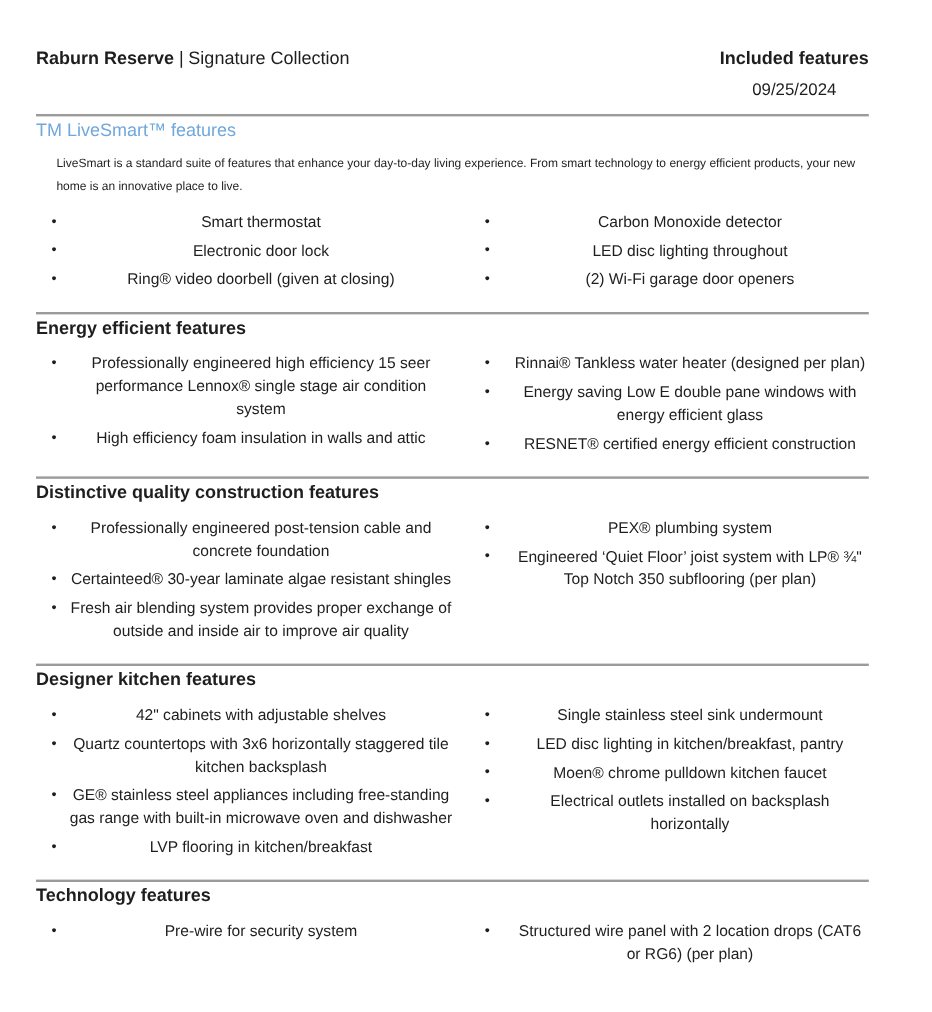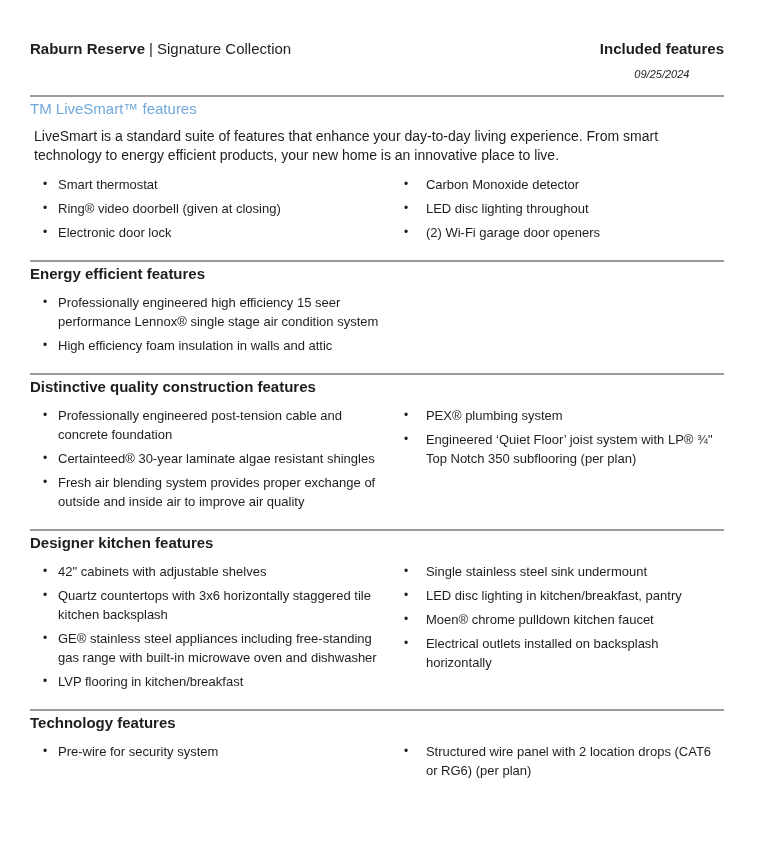--- a/index.html
+++ b/index.html
@@ -16,46 +16,46 @@
   .doc-header {
     display: flex;
     justify-content: space-between;
     align-items: flex-start;
   }
   .brand { font-size: 15px; line-height: 18px; white-space: nowrap; }
   .brand .community { font-weight: bold; }
   .brand .sep { font-weight: normal; padding: 0 4px; }
   .header-right { text-align: center; }
   .included-title { font-size: 15px; font-weight: bold; line-height: 18px; }
-  .doc-date { font-size: 11px; font-style: italic; margin-top: 8px; line-height: 16px; }
+  .doc-date { font-size: 14px; margin-top: 8px; line-height: 16px; }
   .divider {
     border: none;
     border-top: 2px solid #9b9b9b;
     margin: 13px 0 0 0;
     height: 0;
   }
   .section-title {
     font-size: 15px;
     font-weight: bold;
     margin: 3px 0 0 0;
     line-height: 18px;
     color: #1e1e1e;
   }
   .section-title.accent { font-weight: normal; }
   .intro {
-    font-size: 14px;
+    font-size: 10px;
     line-height: 19px;
-    margin: 9px 0 0 4px;
+    margin: 9px 0 0 17px;
     max-width: 722px;
   }
   .cols { display: flex; margin-top: 10px; }
   .col { list-style: none; margin: 0; padding: 0; font-size: 13px; line-height: 19px; }
   .col-left  { width: 363px; }
   .col-right { width: 359px; }
-  .col li { position: relative; margin: 0 0 5px 0; }
+  .col li { position: relative; margin: 0 0 5px 0; text-align: center; }
   .col-left  li { padding: 0 2px 0 28px; }
   .col-right li { padding: 0 0 0 47px; }
   .col li::before {
     content: "\2022";
     position: absolute;
     top: 0;
     font-size: 12px;
   }
   .col-left  li::before { left: 13px; }
   .col-right li::before { left: 25px; }
@@ -76,39 +76,44 @@
   </div>
 
   <hr class="divider">
 
   <section>
     <h2 class="section-title accent" style="color:#6fa8dc;">TM LiveSmart™ features</h2>
     <p class="intro">LiveSmart is a standard suite of features that enhance your day-to-day living experience. From smart technology to energy efficient products, your new home is an innovative place to live.</p>
     <div class="cols">
       <ul class="col col-left">
         <li>Smart thermostat</li>
+        <li>Electronic door lock</li>
         <li>Ring® video doorbell (given at closing)</li>
-        <li>Electronic door lock</li>
       </ul>
       <ul class="col col-right">
         <li>Carbon Monoxide detector</li>
         <li>LED disc lighting throughout</li>
         <li>(2) Wi-Fi garage door openers</li>
       </ul>
     </div>
   </section>
 
   <hr class="divider">
 
   <section>
     <h2 class="section-title">Energy efficient features</h2>
     <div class="cols">
       <ul class="col col-left">
         <li>Professionally engineered high efficiency 15 seer performance Lennox® single stage air condition system</li>
         <li>High efficiency foam insulation in walls and attic</li>
+      </ul>
+      <ul class="col col-right">
+        <li>Rinnai® Tankless water heater (designed per plan)</li>
+        <li>Energy saving Low E double pane windows with energy efficient glass</li>
+        <li>RESNET® certified energy efficient construction</li>
       </ul>
     </div>
   </section>
 
   <hr class="divider">
 
   <section>
     <h2 class="section-title">Distinctive quality construction features</h2>
     <div class="cols">
       <ul class="col col-left">

